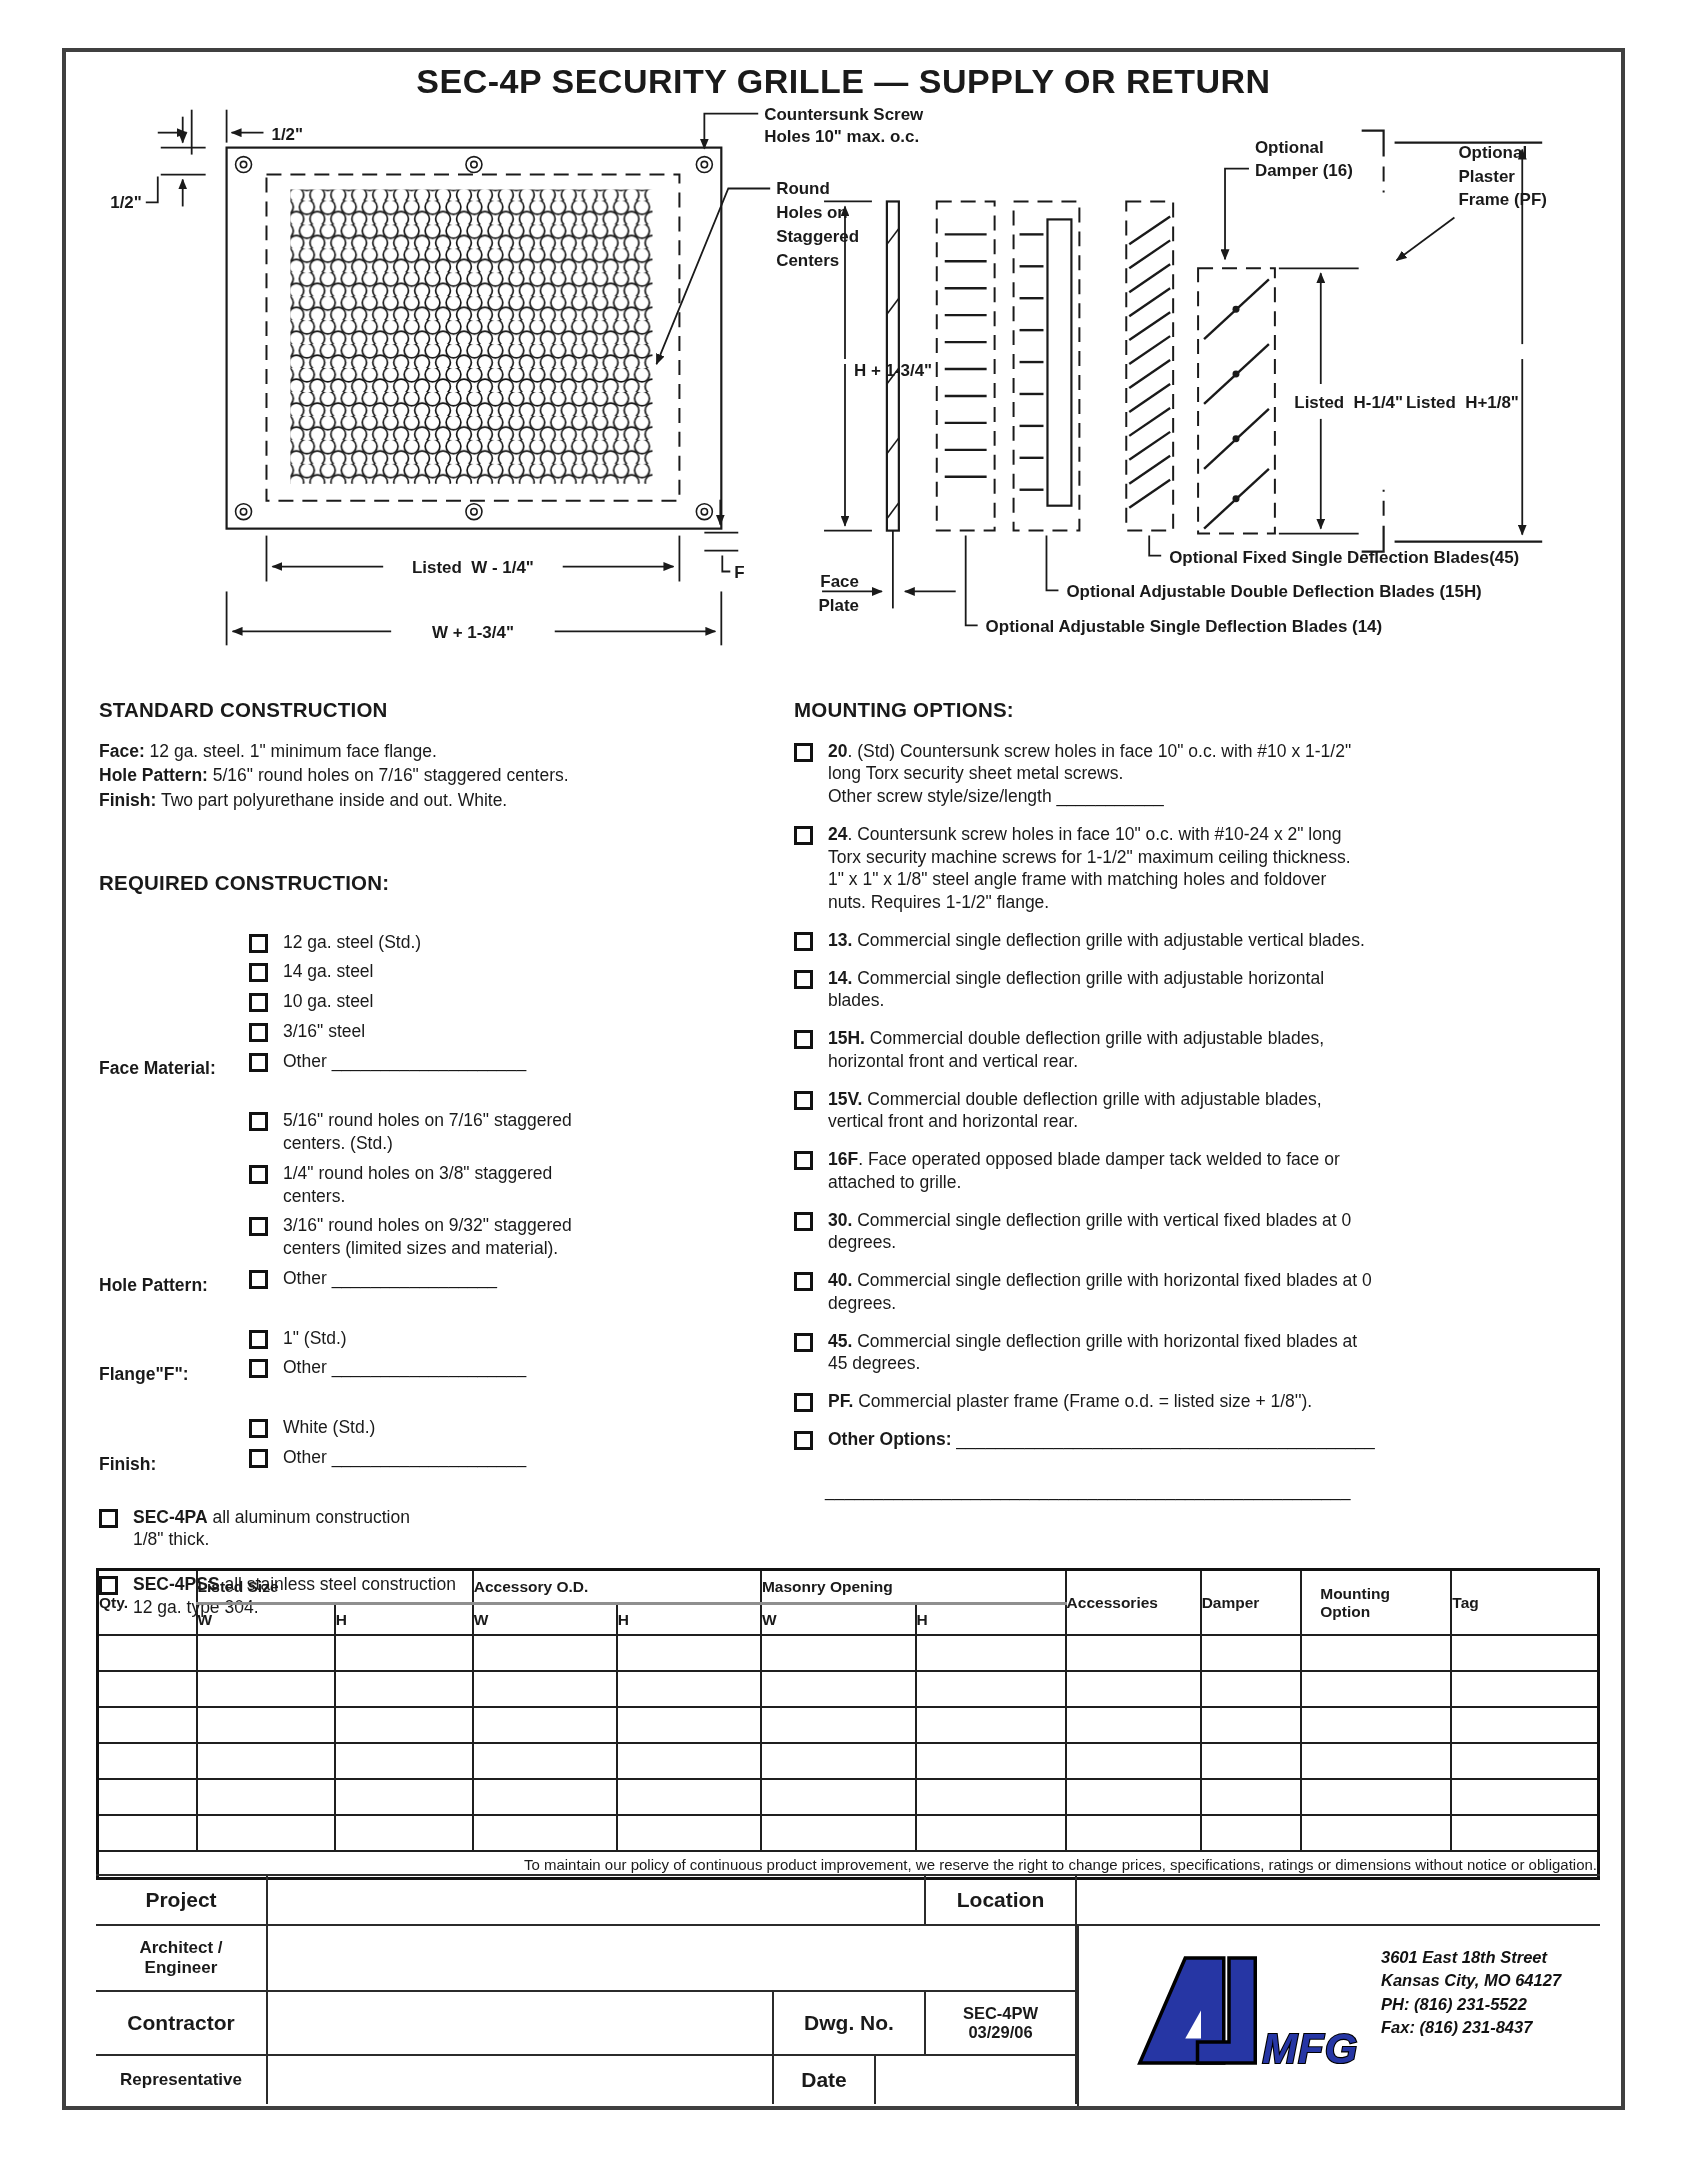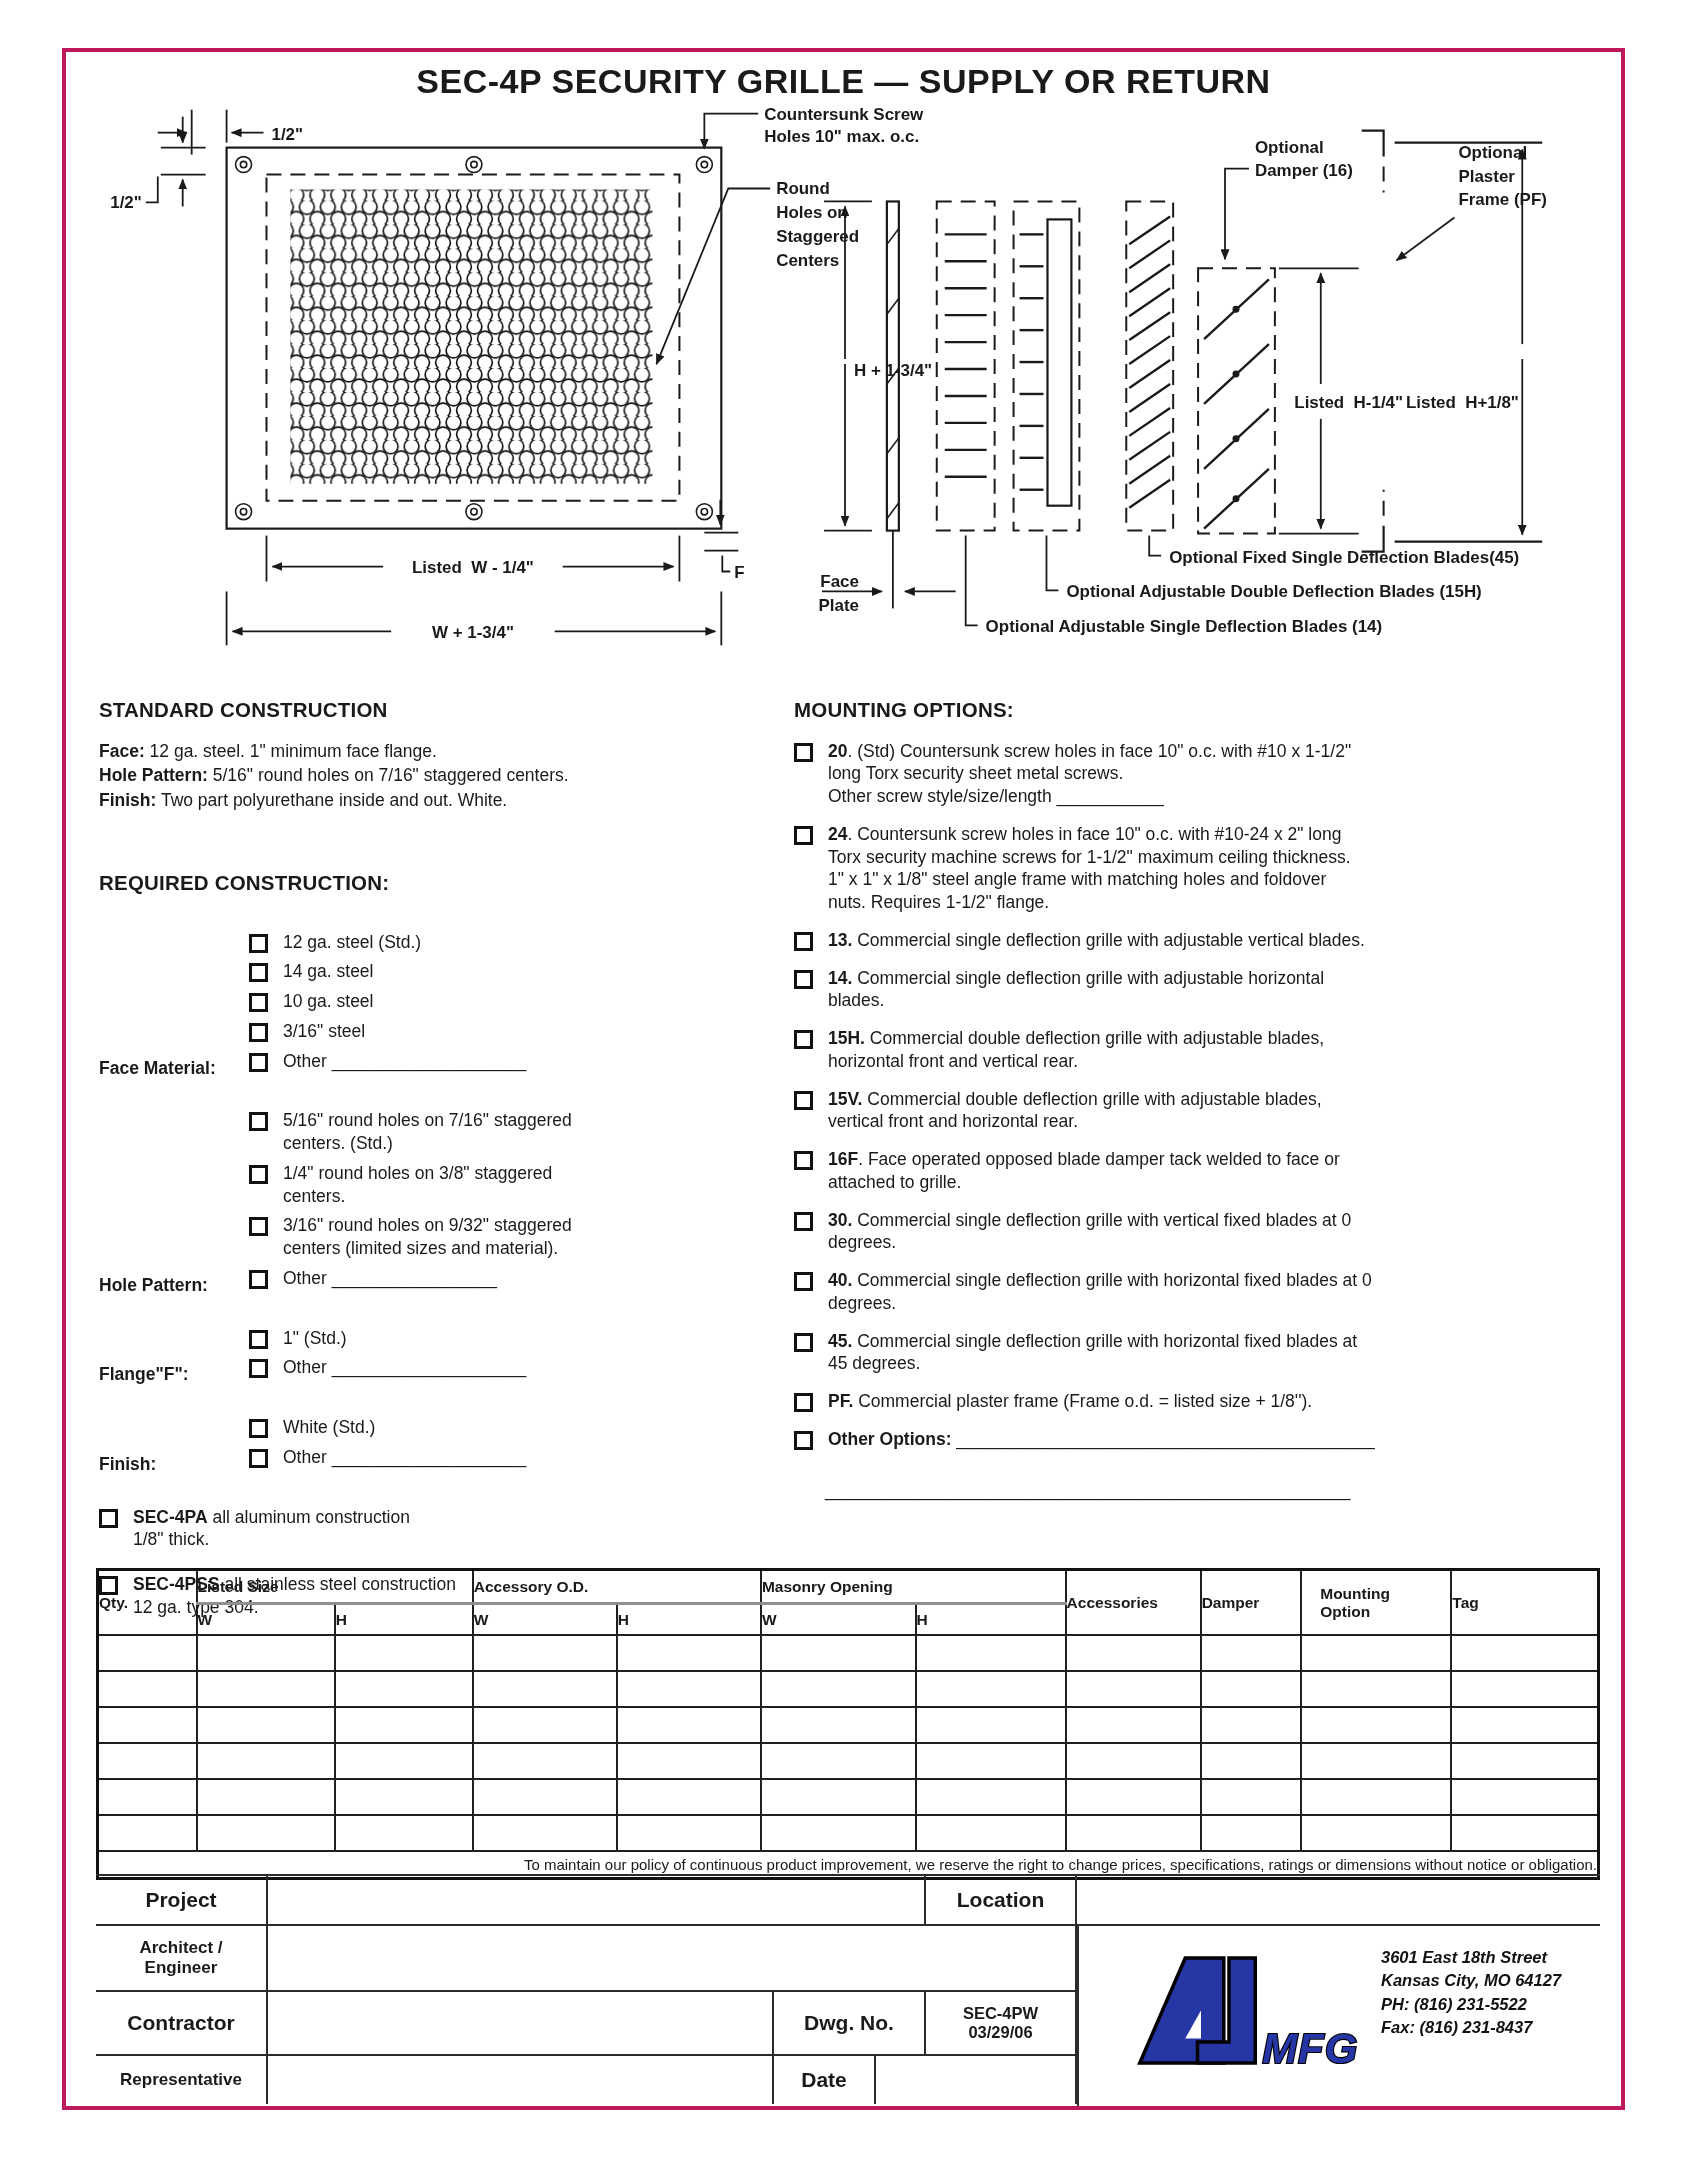--- a/index.html
+++ b/index.html
@@ -1,16 +1,16 @@
 <!DOCTYPE html>
 <html><head>
 <meta charset="utf-8">
 <style>
   html,body{margin:0;padding:0;background:#ffffff;font-family:"Liberation Sans",sans-serif;color:#1a1a1a;}
-  .page{position:relative;width:1555px;height:2054px;border:4px solid #be185d;margin:48px 0 75px 62px;background:#fff;}
+  .page{position:relative;width:1555px;height:2054px;border:4px solid #404040;margin:48px 0 75px 62px;background:#fff;}
   .title{position:absolute;top:10px;left:0;width:100%;text-align:center;font-size:34px;font-weight:bold;letter-spacing:.5px;}
   svg.dwg{position:absolute;top:52px;left:0;}
   svg.dwg text{font-family:"Liberation Sans",sans-serif;font-weight:bold;font-size:17px;fill:#1a1a1a;white-space:pre;}
   .ln{fill:none;stroke:#1a1a1a;stroke-width:2.2;}
   .thin{fill:none;stroke:#1a1a1a;stroke-width:1.6;}
   .dash{fill:none;stroke:#1a1a1a;stroke-width:2;stroke-dasharray:15 9;}
   .dim{fill:none;stroke:#1a1a1a;stroke-width:1.8;}
   .blade{stroke:#1a1a1a;stroke-width:2.4;}
   .col{position:absolute;font-size:17.5px;line-height:1.3;}
   .col-left{left:33px;top:645px;width:662px;}

